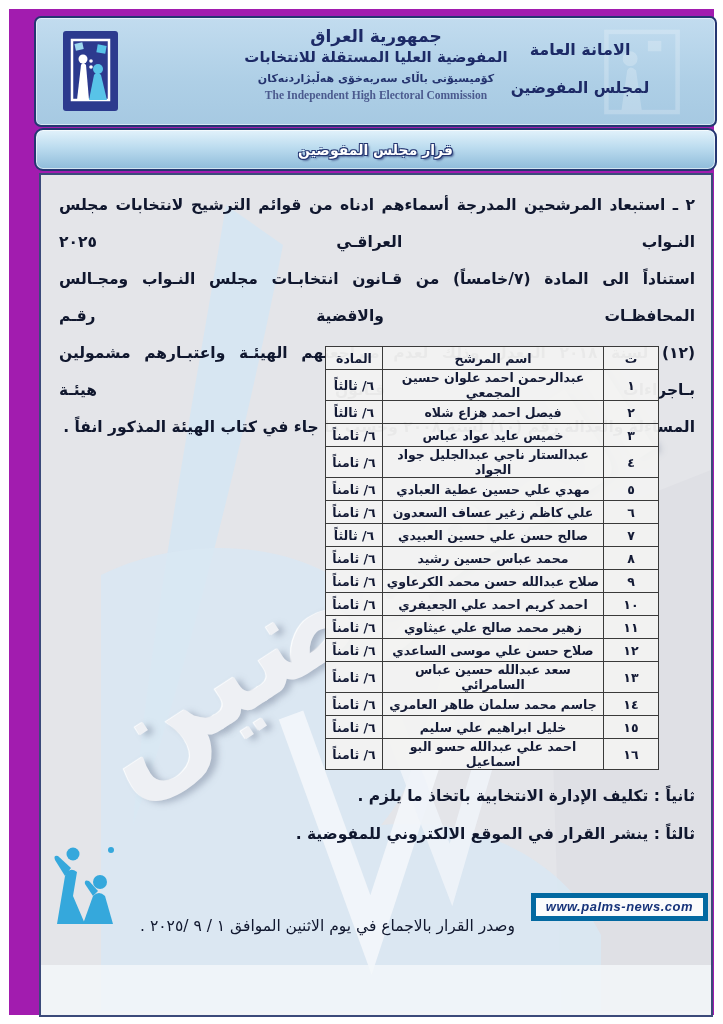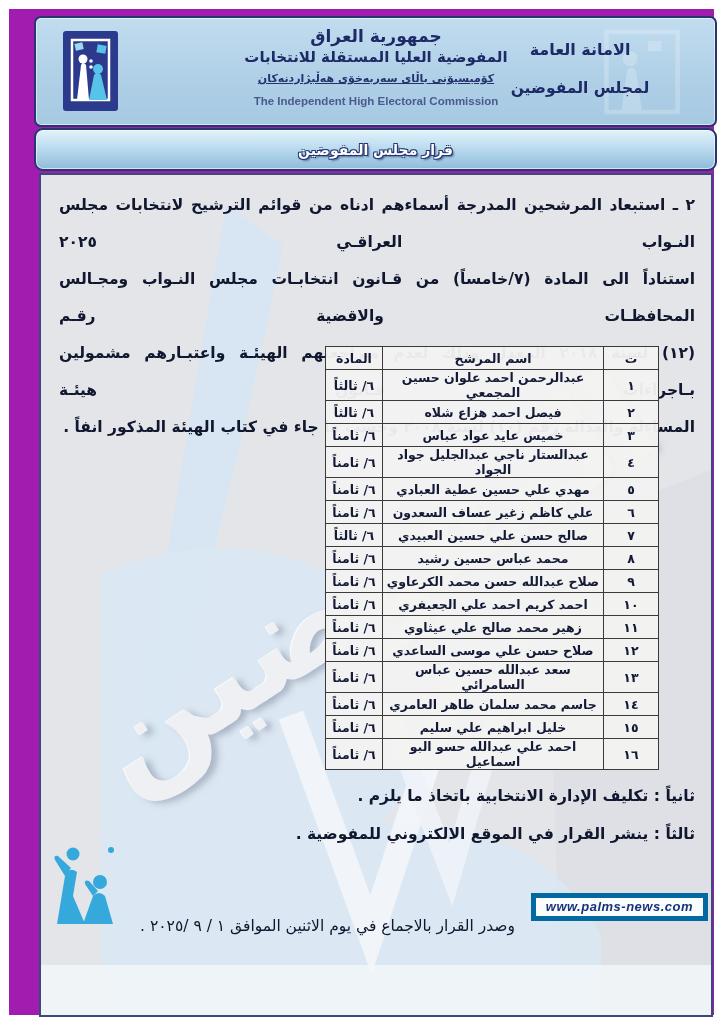--- a/index.html
+++ b/index.html
@@ -15,22 +15,22 @@
     position:absolute;left:25px;top:7px;width:679px;height:107px;
     background:linear-gradient(180deg,#c2dcef 0%,#aecfe6 60%,#a6c9e2 100%);
     border:2px solid #253672;border-radius:7px;
     box-shadow:inset 0 0 0 1px rgba(255,255,255,.55);
   }
   .hdr-ghost{position:absolute;right:28px;top:8px;width:90px;height:92px;opacity:.22;}
   .logo-box{position:absolute;left:27px;top:13px;width:55px;height:80px;}
   .hdr-center{position:absolute;left:150px;top:4px;width:380px;text-align:center;color:#1d2a66;direction:rtl;}
   .hdr-center .l1{font-size:17px;font-weight:bold;margin-top:4px;}
   .hdr-center .l2{font-size:15px;font-weight:bold;margin-top:2px;}
-  .hdr-center .l3{font-size:11px;font-weight:bold;margin-top:6px;color:#24336e;text-decoration:underline;}
-  .hdr-center .l4{font-size:11.5px;font-weight:bold;margin-top:10px;color:#4b5a8e;font-family:Liberation Sans, sans-serif;}
+  .hdr-center .l3{font-size:11px;font-weight:bold;margin-top:6px;color:#24336e;}
+  .hdr-center .l4{font-size:11.5px;font-weight:bold;margin-top:4px;color:#4b5a8e;font-family:Liberation Serif, serif;}
   .hdr-right{position:absolute;right:45px;top:22px;width:180px;text-align:center;color:#1d2a66;direction:rtl;}
   .hdr-right .s1{font-size:16px;font-weight:bold;}
   .hdr-right .s2{font-size:15.5px;font-weight:bold;margin-top:20px;}
 
   
   .title-bar{
     position:absolute;left:25px;top:119px;width:679px;height:39px;
     background:linear-gradient(180deg,#e2f2fb 0%,#bcdcef 45%,#8fbcda 100%);
     border:2px solid #253672;border-radius:9px;
     box-shadow:inset 0 0 0 1px rgba(255,255,255,.6);

